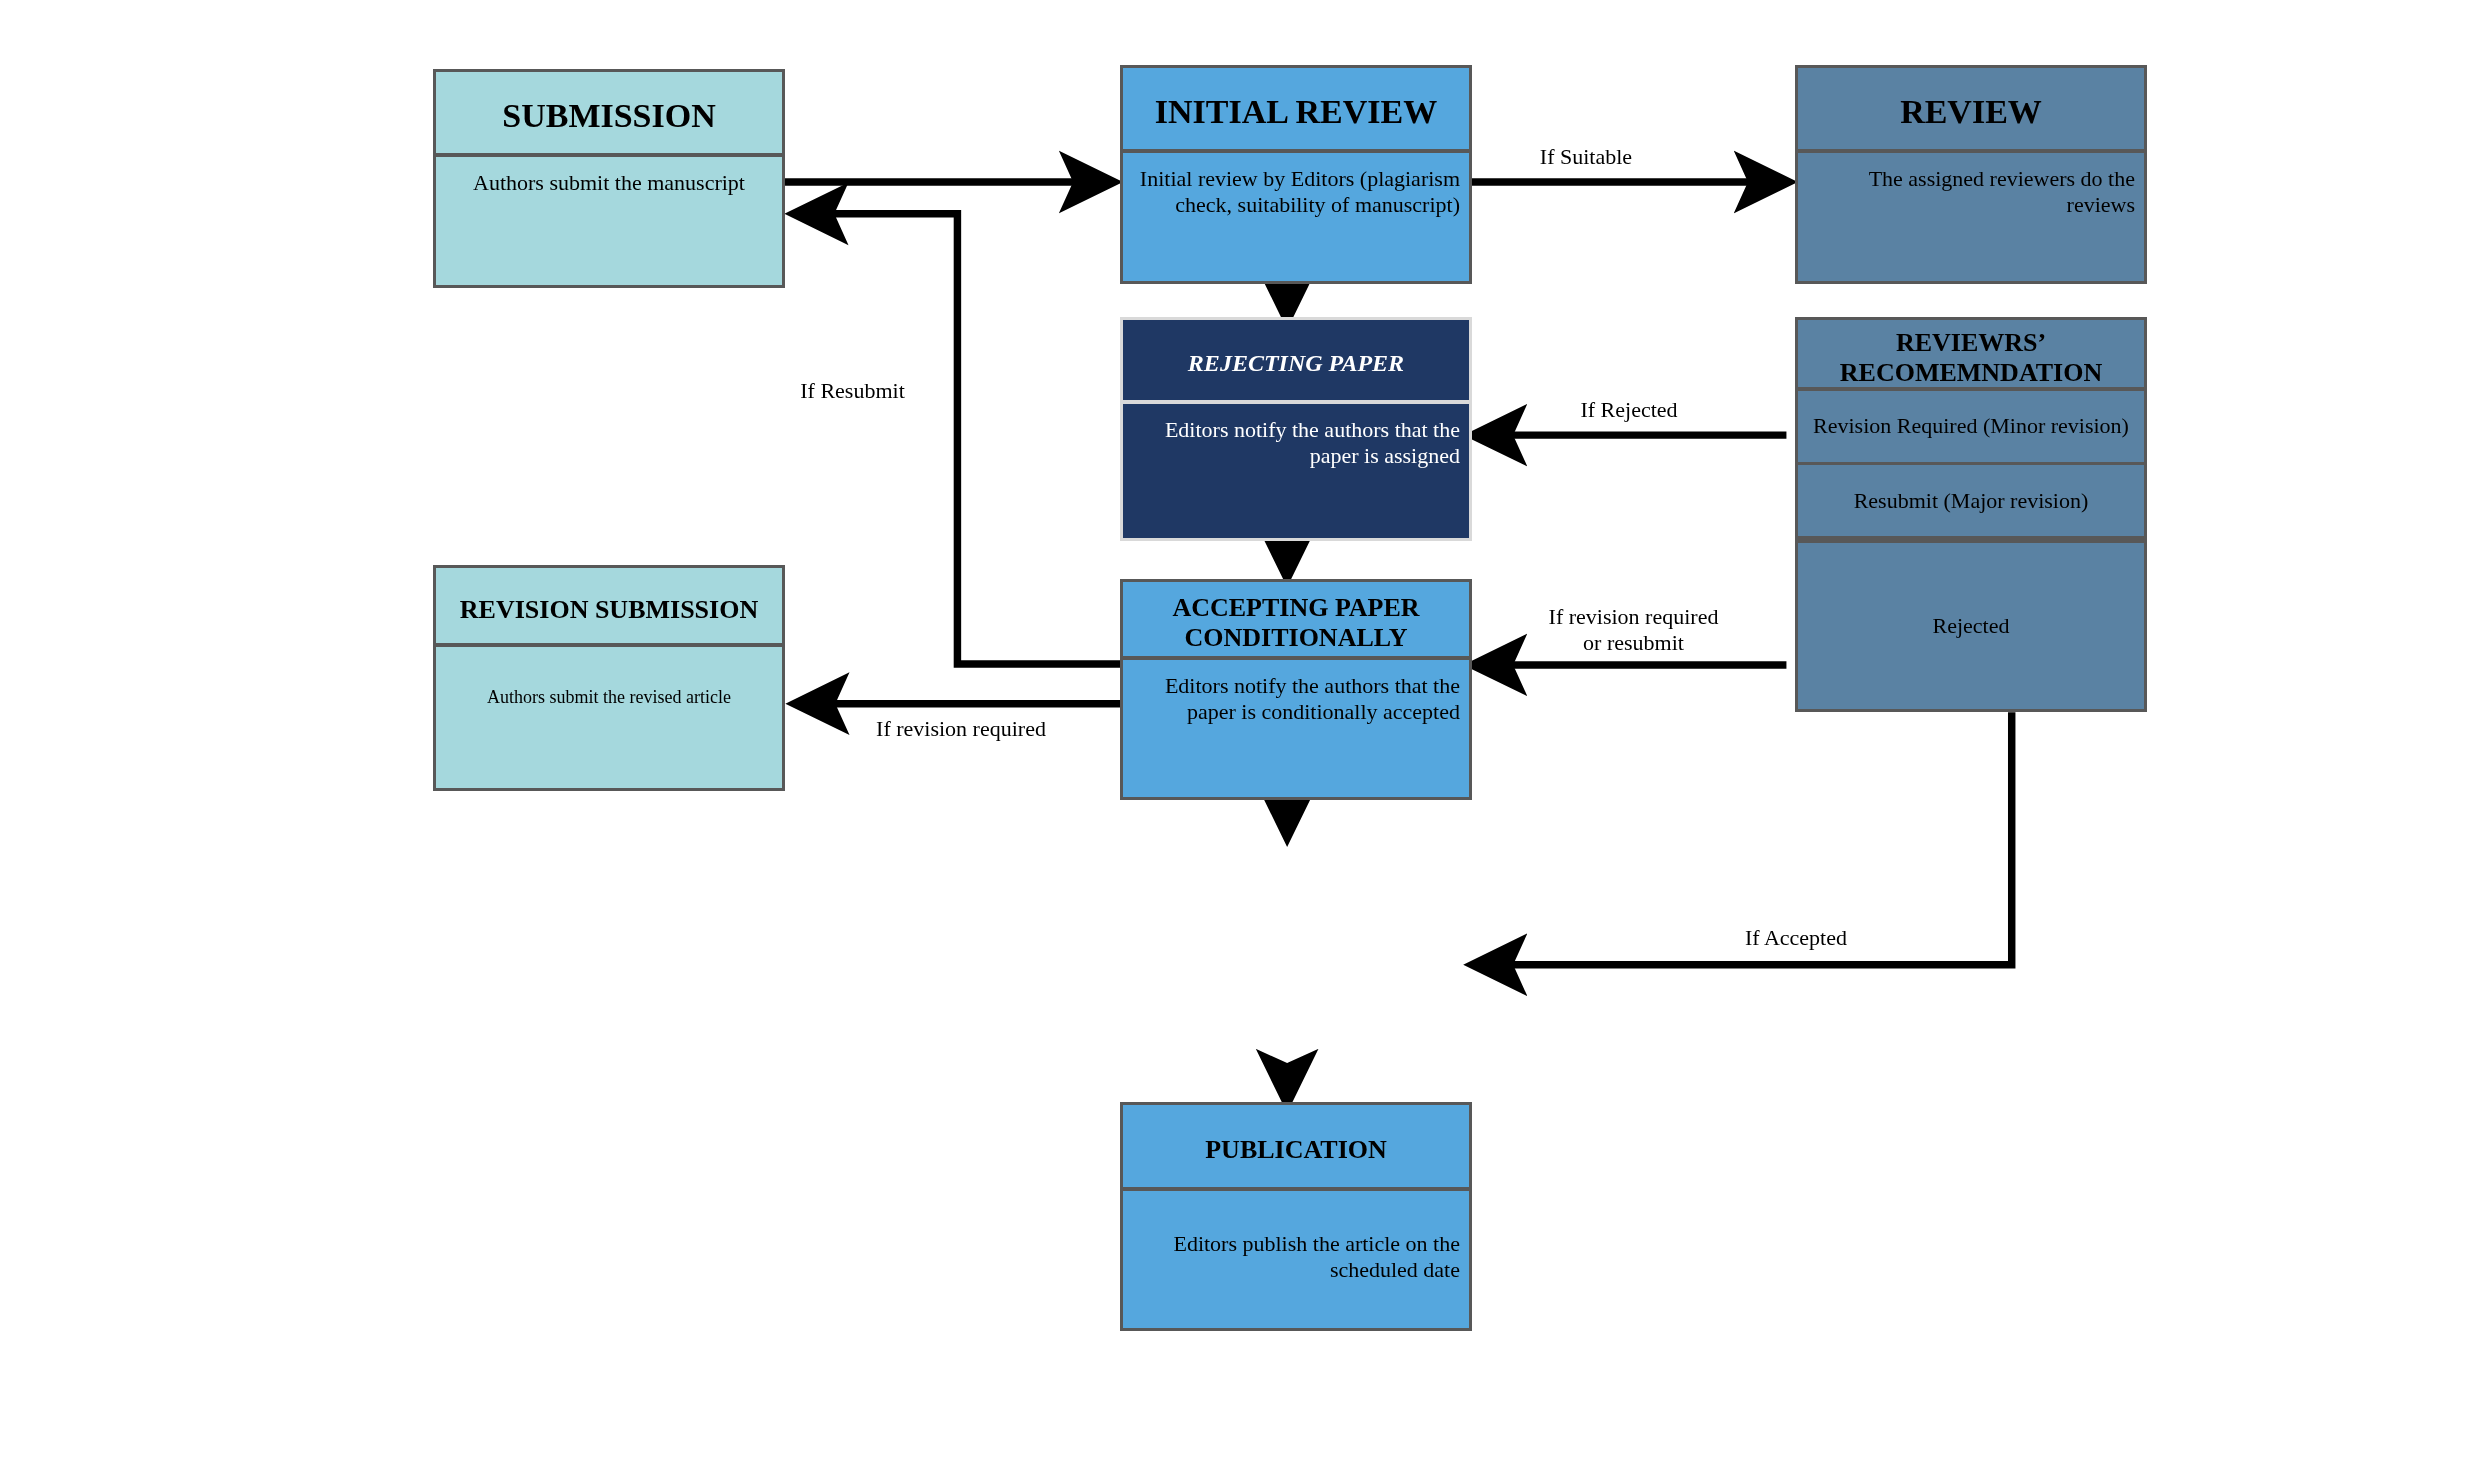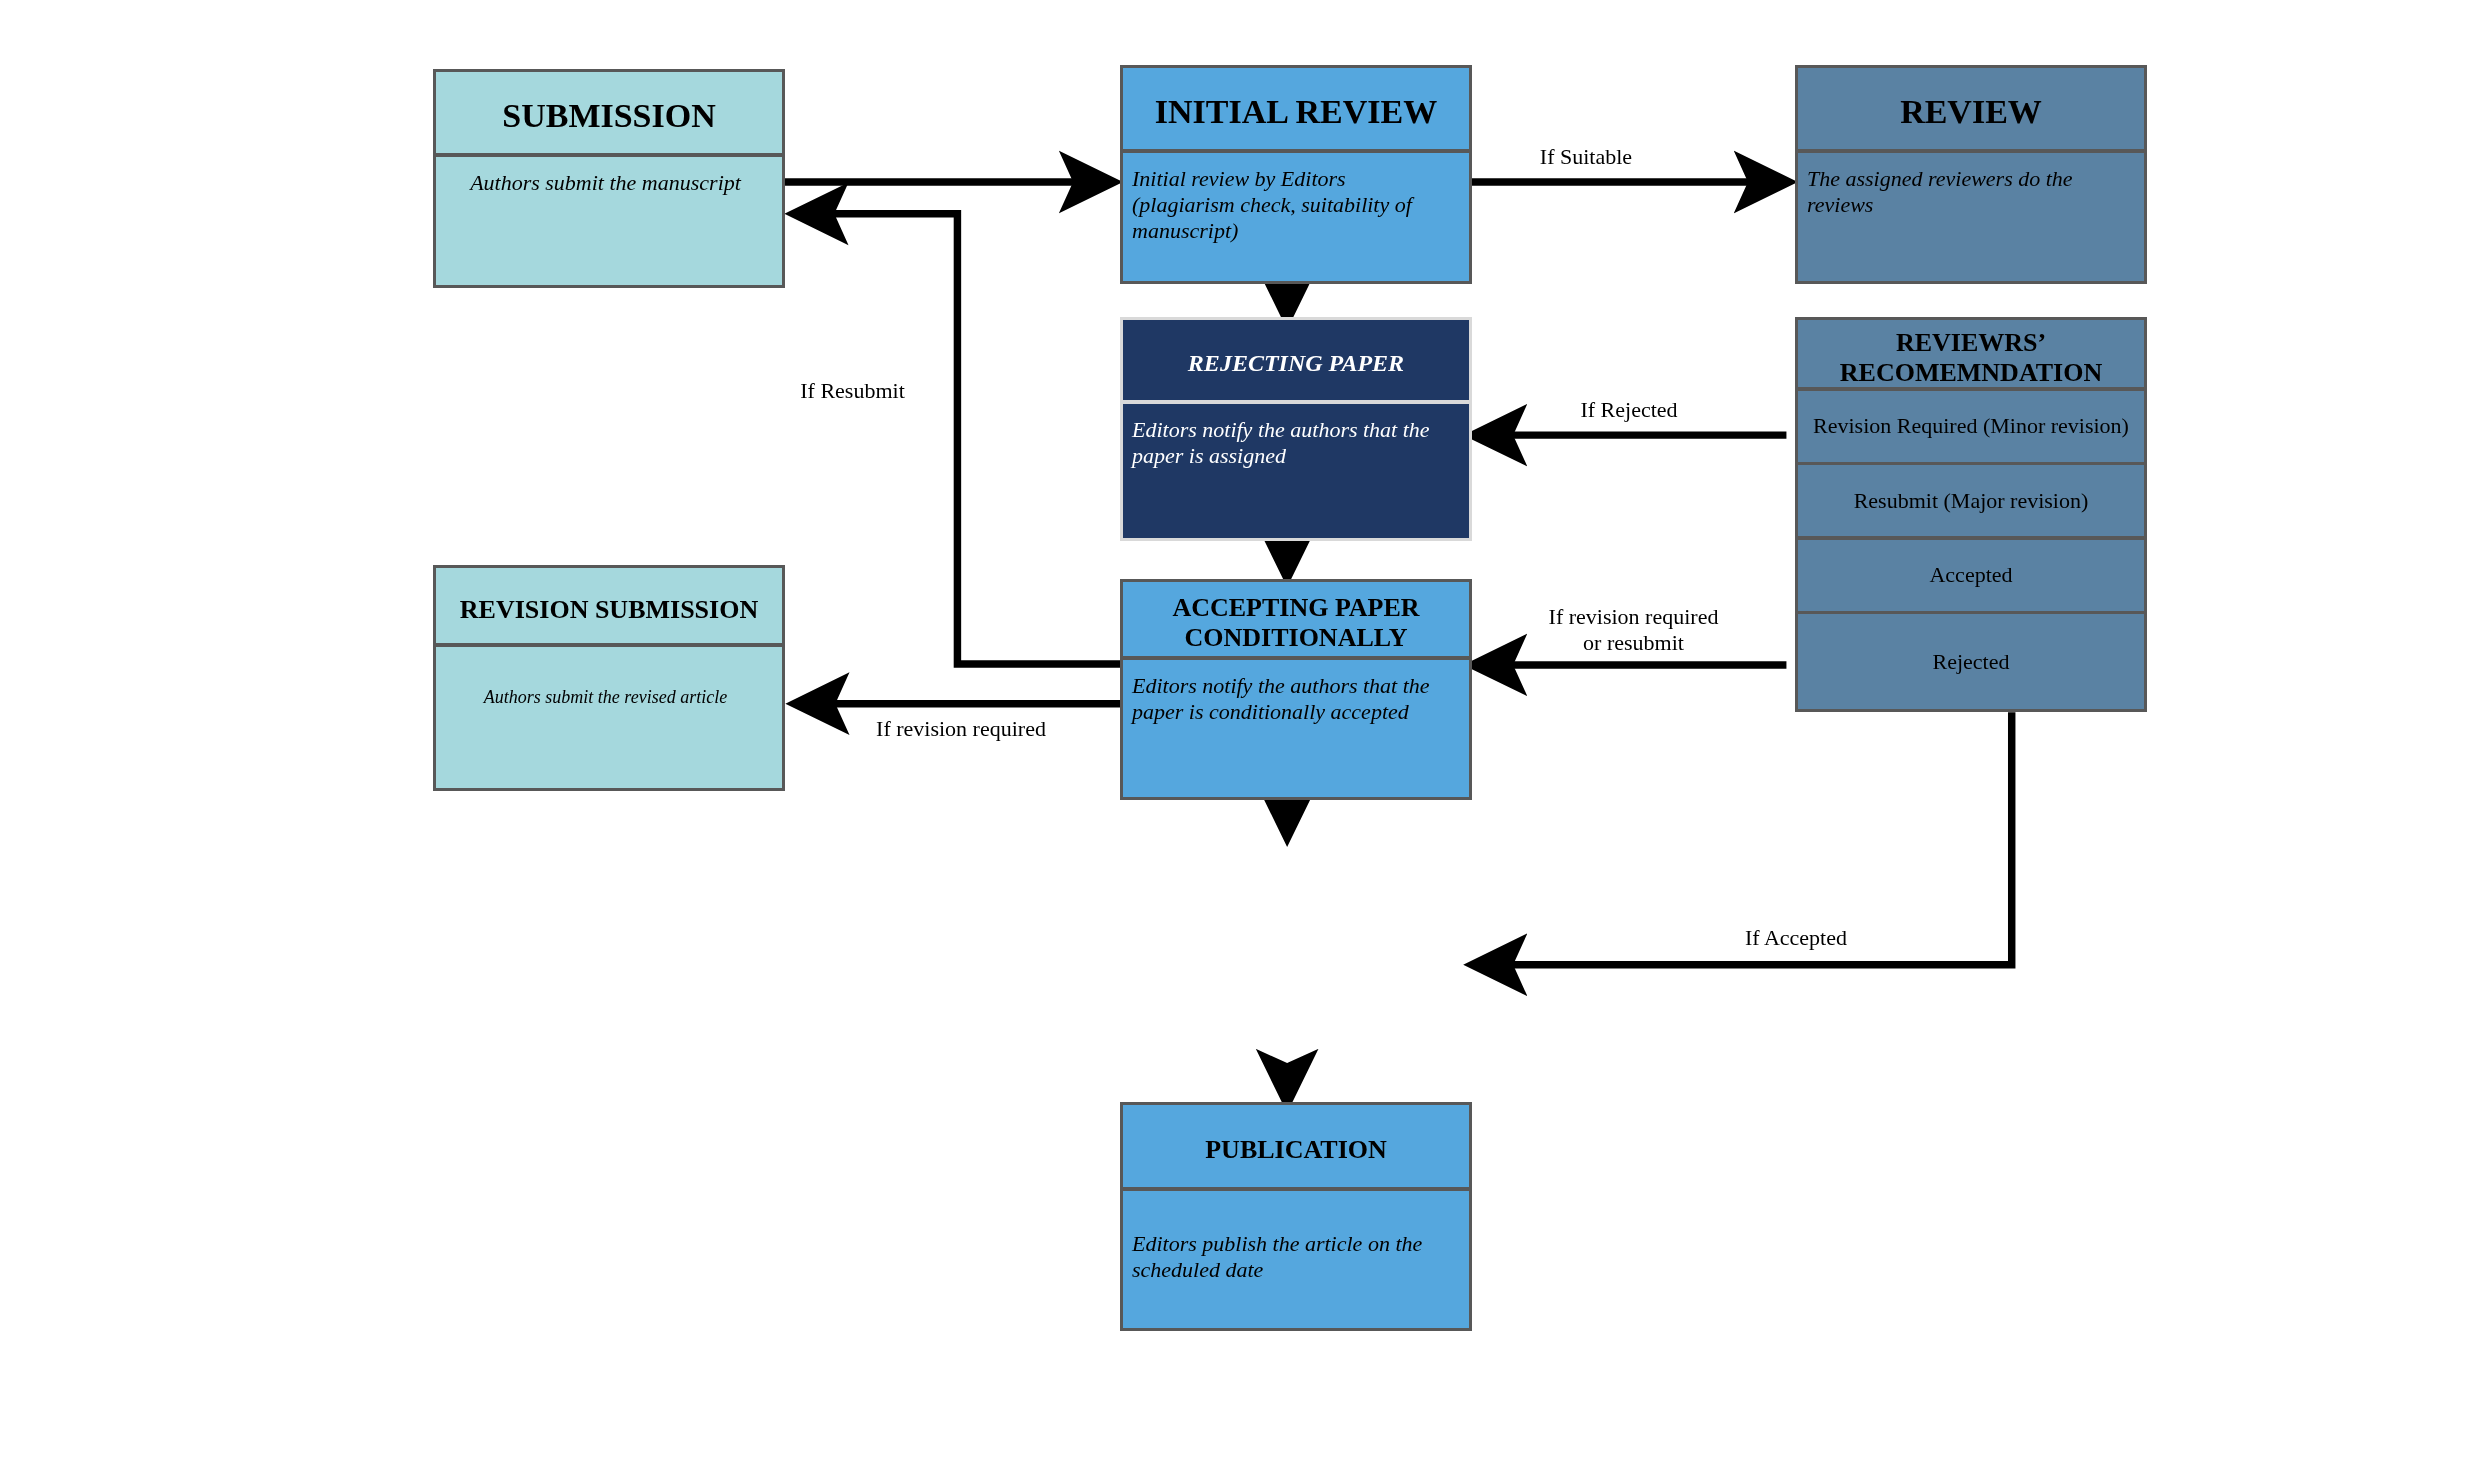--- a/index.html
+++ b/index.html
@@ -15,22 +15,22 @@
 
   .hdr{
     box-sizing:border-box;width:100%;
     display:flex;align-items:center;justify-content:center;text-align:center;
     font-weight:bold;color:#000;line-height:1.14;
     padding:2px 6px;
     margin-top:8px;
   }
   .bdy{
     box-sizing:border-box;width:100%;flex:1;
-    display:flex;align-items:flex-start;justify-content:center;text-align:left;
-    color:#000;line-height:1.2;padding:13px 16px 0 9px;font-style:italic;
+    display:flex;align-items:flex-start;justify-content:center;text-align:right;
+    color:#000;line-height:1.2;padding:13px 9px 0 9px;
   }
   .node.dark .hdr,.node.dark .bdy{color:#ffffff;}
   .divider{width:100%;height:3.5px;background:#585858;flex:none;}
   .node.dark .divider{background:#d9d9d9;}
 
   
   .rowcell{
     box-sizing:border-box;width:100%;
     display:flex;align-items:center;justify-content:center;text-align:center;
     color:#000;line-height:1.18;padding:1px 7px;
@@ -110,21 +110,20 @@
     <div class="bdy" style="font-size:22px;">Editors notify the authors that the paper is assigned</div>
   </div>
 
   <div class="node" style="left:1795px;top:317px;width:352px;height:395px;background:#5a82a3;">
     <div class="hdr" style="height:59px;font-size:26px;">REVIEWRS’ RECOMEMNDATION</div>
     <div class="divider"></div>
     <div class="rowcell" style="height:71px;font-size:22px;">Revision Required (Minor revision)</div>
     <div class="divider"></div>
     <div class="rowcell" style="height:71px;font-size:22px;">Resubmit (Major revision)</div>
     <div class="divider"></div>
-    <div class="rowcell" style="height:71px;font-size:22px;">Accepted</div>
     <div class="divider"></div>
     <div class="rowcell" style="flex:1;font-size:22px;">Rejected</div>
   </div>
 
   <div class="node" style="left:433px;top:565px;width:352px;height:226px;background:#a5d8dd;">
     <div class="hdr" style="height:67px;font-size:26px;">REVISION SUBMISSION</div>
     <div class="divider"></div>
     <div class="bdy" style="font-size:18px;padding-top:40px;">Authors submit the revised article</div>
   </div>
 

